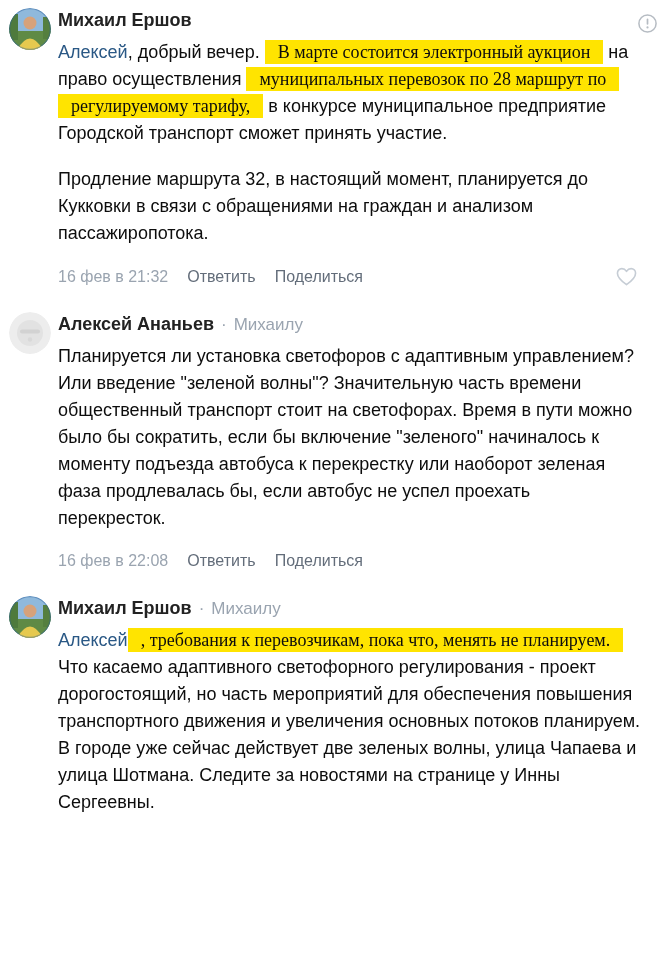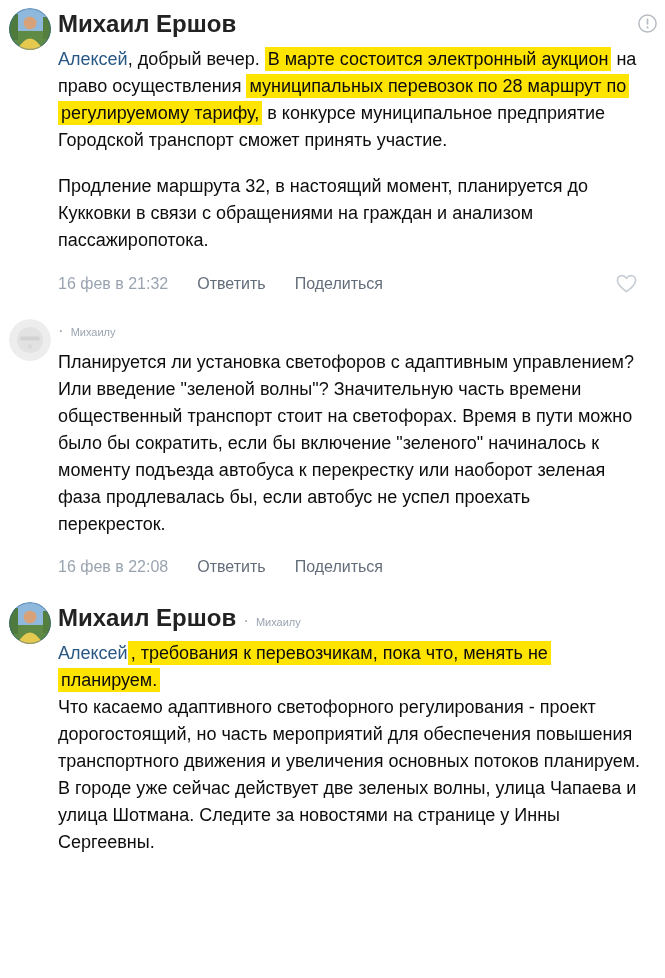--- a/index.html
+++ b/index.html
@@ -10,32 +10,32 @@
   .page{
     position:relative;width:665px;height:978px;overflow:hidden;background:var(--c-bg);
     font-family:"Liberation Sans","DejaVu Sans",sans-serif;
   }
   .comment{position:relative;display:flex;padding:0 12px 0 9px;margin-top:25px;}
   .comment:first-child{margin-top:8px;}
   .avatar{width:42px;height:42px;border-radius:50%;overflow:hidden;flex:none;margin-right:7px;cursor:pointer;}
   .avatar svg{display:block;}
   .content{flex:1;min-width:0;padding-right:11px;}
   .header{display:flex;align-items:baseline;gap:7px;margin:2px 0 8px;}
-  .name{font-weight:700;font-size:24px;color:var(--c-author);text-decoration:none;cursor:pointer;}
+  .name{font-weight:700;font-size:18px;color:var(--c-author);text-decoration:none;cursor:pointer;}
   .sep{color:var(--c-muted);font-size:17px;}
-  .replyto{color:var(--c-muted);font-size:11px;cursor:pointer;}
+  .replyto{color:var(--c-muted);font-size:17px;cursor:pointer;}
   .para{font-size:18px;line-height:27px;color:var(--c-body);white-space:pre-line;margin:0 0 19px;}
   .para:last-child{margin-bottom:0;}
   .seg-link{color:var(--c-link);text-decoration:none;cursor:pointer;}
   .seg-highlight{
     background:var(--c-highlight);
-    padding:2px 3px;
-    box-decoration-break:clone;-webkit-box-decoration-break:clone;
+    padding:2px 13px;
+    box-decoration-break:clone;font-family:Liberation Serif, serif;-webkit-box-decoration-break:clone;
   }
-  .footer{display:flex;align-items:center;gap:29px;margin-top:8px;font-size:16px;line-height:20px;}
+  .footer{display:flex;align-items:center;gap:19px;margin-top:8px;font-size:16px;line-height:20px;}
   .time{color:var(--c-muted);}
   .action{color:var(--c-action);font-weight:400;text-decoration:none;cursor:pointer;}
   .like{margin-left:auto;margin-right:4px;display:flex;align-items:center;cursor:pointer;}
   .report{position:absolute;top:5px;right:7px;cursor:pointer;line-height:0;}
 </style>
 </head>
 <body>
 
 <div class="page" id="thread">
     <div class="comment">
@@ -85,20 +85,21 @@
       <div class="avatar">
 <svg width="42" height="42" viewBox="0 0 42 42" xmlns="http://www.w3.org/2000/svg">
   <circle cx="21" cy="21" r="21" fill="#ededed"></circle>
   <circle cx="21" cy="21" r="13" fill="#e2e2e2"></circle>
   <rect x="11" y="17.5" width="20" height="4" rx="2" fill="#d2d2d2"></rect>
   <circle cx="21" cy="27.5" r="2.2" fill="#d8d8d8"></circle>
 </svg>
       </div>
       <div class="content">
         <div class="header">
+          <a class="name">Алексей Ананьев</a>
           <span class="sep">·</span>
           <span class="replyto">Михаилу</span>
         </div>
         <div class="para"><span class="seg-plain">Планируется ли установка светофоров с адаптивным управлением? Или введение "зеленой волны"? Значительную часть времени общественный транспорт стоит на светофорах. Время в пути можно было бы сократить, если бы включение "зеленого" начиналось к моменту подъезда автобуса к перекрестку или наоборот зеленая фаза продлевалась бы, если автобус не успел проехать перекресток.</span></div>
         <div class="footer">
           <span class="time">16 фев в 22:08</span>
           <a class="action">Ответить</a>
           <a class="action">Поделиться</a>
         </div>
       </div>

